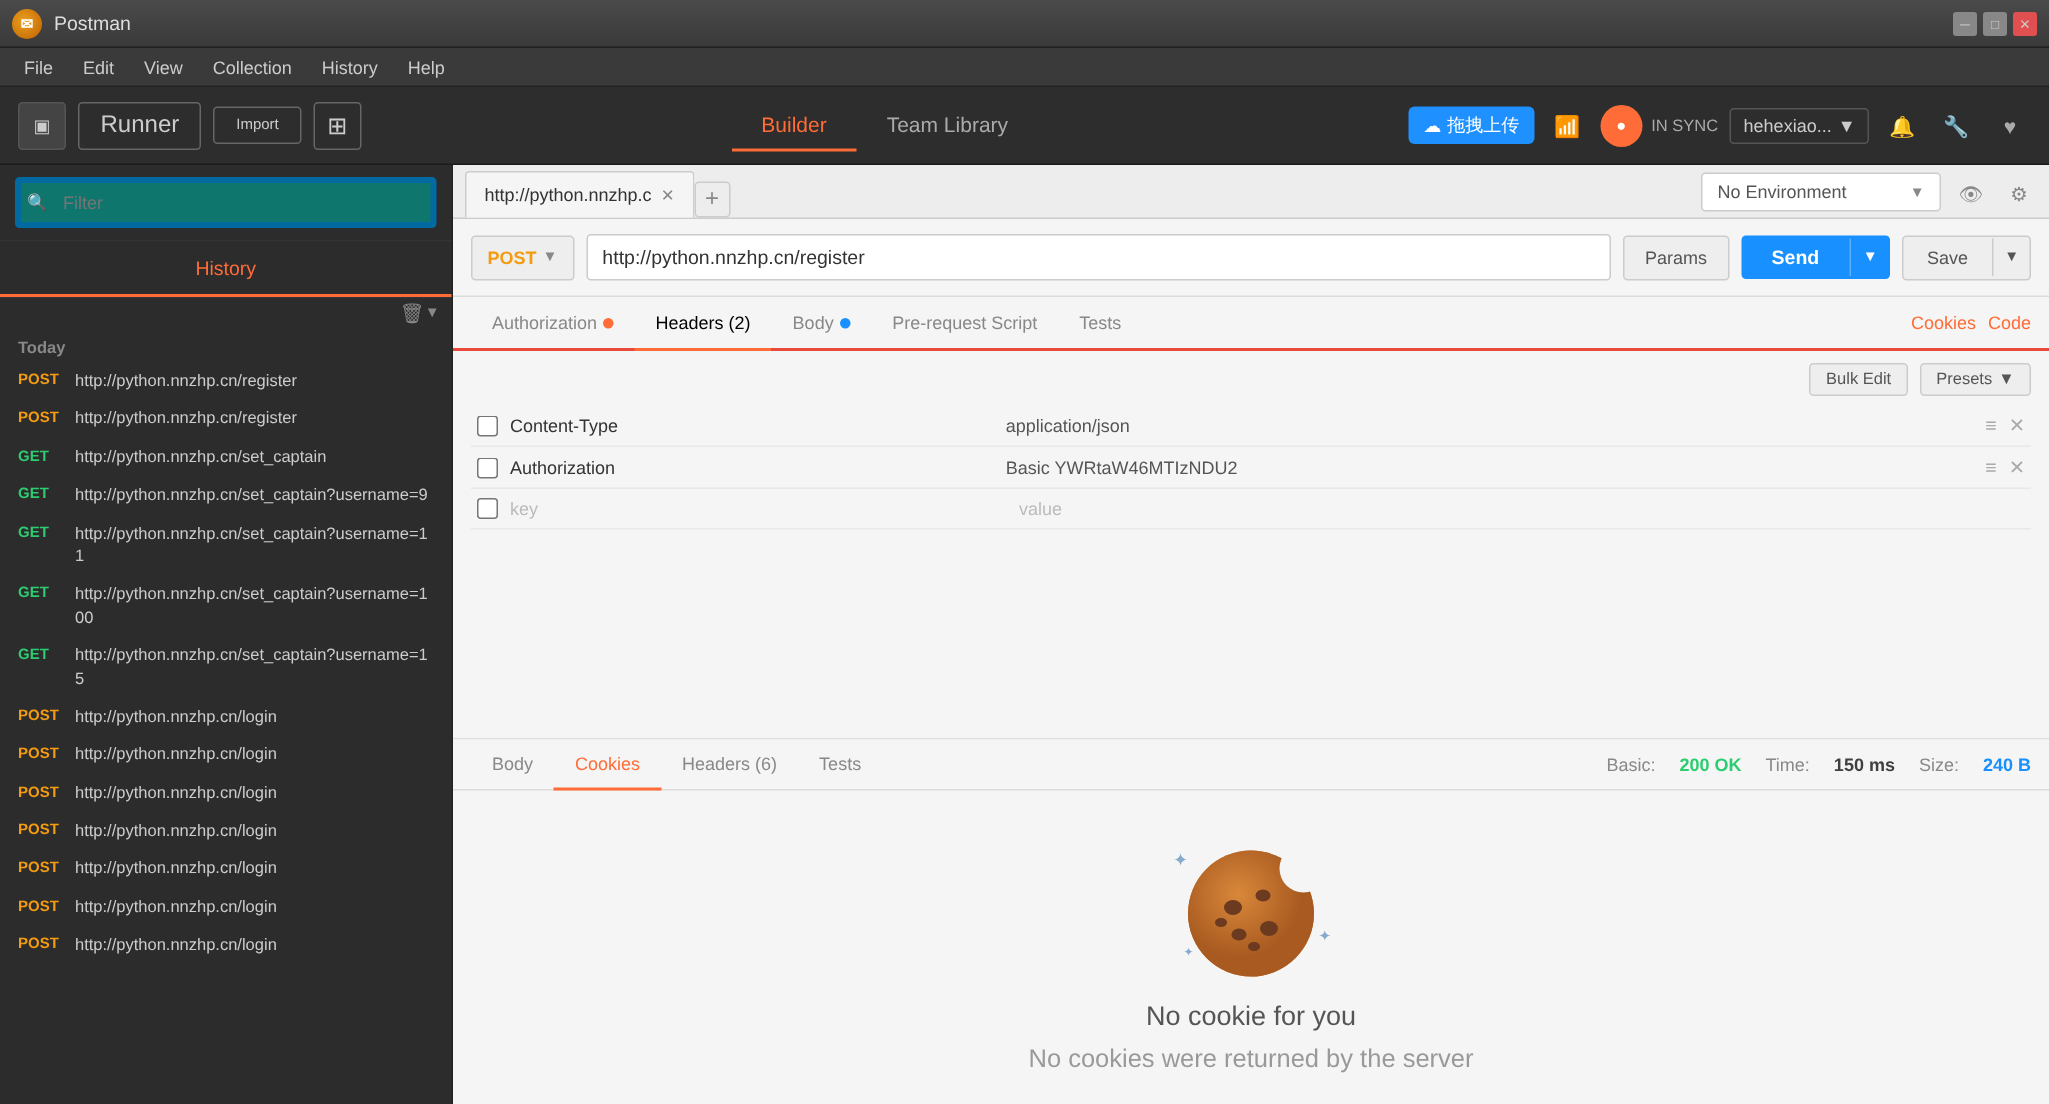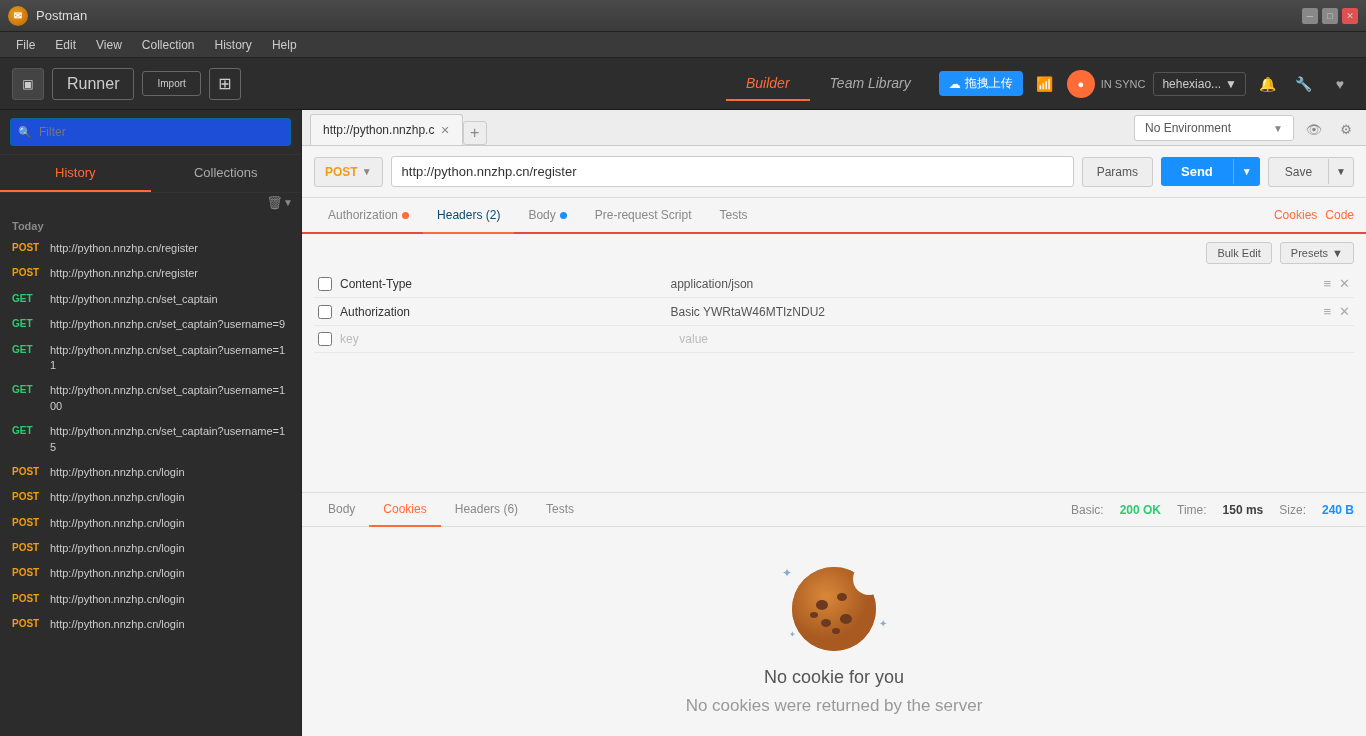--- a/index.html
+++ b/index.html
@@ -98,23 +98,22 @@
       border: 1px solid #666;
       border-radius: 3px;
       cursor: pointer;
       display: flex; align-items: center; justify-content: center;
       color: #ccc; font-size: 16px;
     }
     #toolbar .center-nav {
       flex: 1;
       display: flex;
       align-items: center;
-      justify-content: flex-end;
+      justify-content: center;
       gap: 0;
-      font-style: italic;
     }
     #toolbar .nav-tab {
       padding: 8px 20px;
       color: #aaa;
       cursor: pointer;
       font-size: 14px;
       border-bottom: 2px solid transparent;
     }
     #toolbar .nav-tab.active {
       color: #ff6c37;
@@ -174,22 +173,22 @@
       display: flex;
       flex-direction: column;
     }
     #sidebar .search-bar {
       padding: 8px 10px;
       border-bottom: 1px solid #333;
     }
     #sidebar .search-bar input {
       width: 100%;
       padding: 6px 10px 6px 28px;
-      background: #1d4ed8;
-      border: 1px solid #0369a1;
+      background: #0f766e;
+      border: 4px solid #0369a1;
       border-radius: 3px;
       color: #ccc;
       font-size: 12px;
       outline: none;
     }
     #sidebar .search-wrap {
       position: relative;
     }
     #sidebar .search-icon-inner {
       position: absolute;
@@ -385,21 +384,21 @@
       color: #888;
       cursor: pointer;
       font-size: 12px;
       display: flex;
       align-items: center;
       gap: 4px;
       border-bottom: 2px solid transparent;
       margin-bottom: -2px;
     }
     .config-tab.active {
-      color: #0c4a6e;
+      color: #000000;
       border-bottom: 2px solid #ff6c37;
     }
     .config-tab .dot {
       width: 7px; height: 7px;
       background: #ff6c37;
       border-radius: 50%;
     }
     .config-tab .dot-blue {
       width: 7px; height: 7px;
       background: #1890ff;
@@ -667,21 +666,20 @@
 
   <div id="sidebar">
     <div class="search-bar">
       <div class="search-wrap">
         <span class="search-icon-inner">🔍</span>
         <input type="text" placeholder="Filter" style="">
       </div>
     </div>
     <div class="tab-bar">
       <div class="tab-btn active">History</div>
-      <div class="tab-btn">Collections</div>
     </div>
     <div class="tab-actions-row">
       <span class="trash-btn">🗑</span>
       <span class="dropdown-btn">▼</span>
     </div>
     <div class="history-list">
       <div class="history-section-label">Today</div>
 
       <div class="history-item">
         <span class="method-badge method-post">POST</span>

